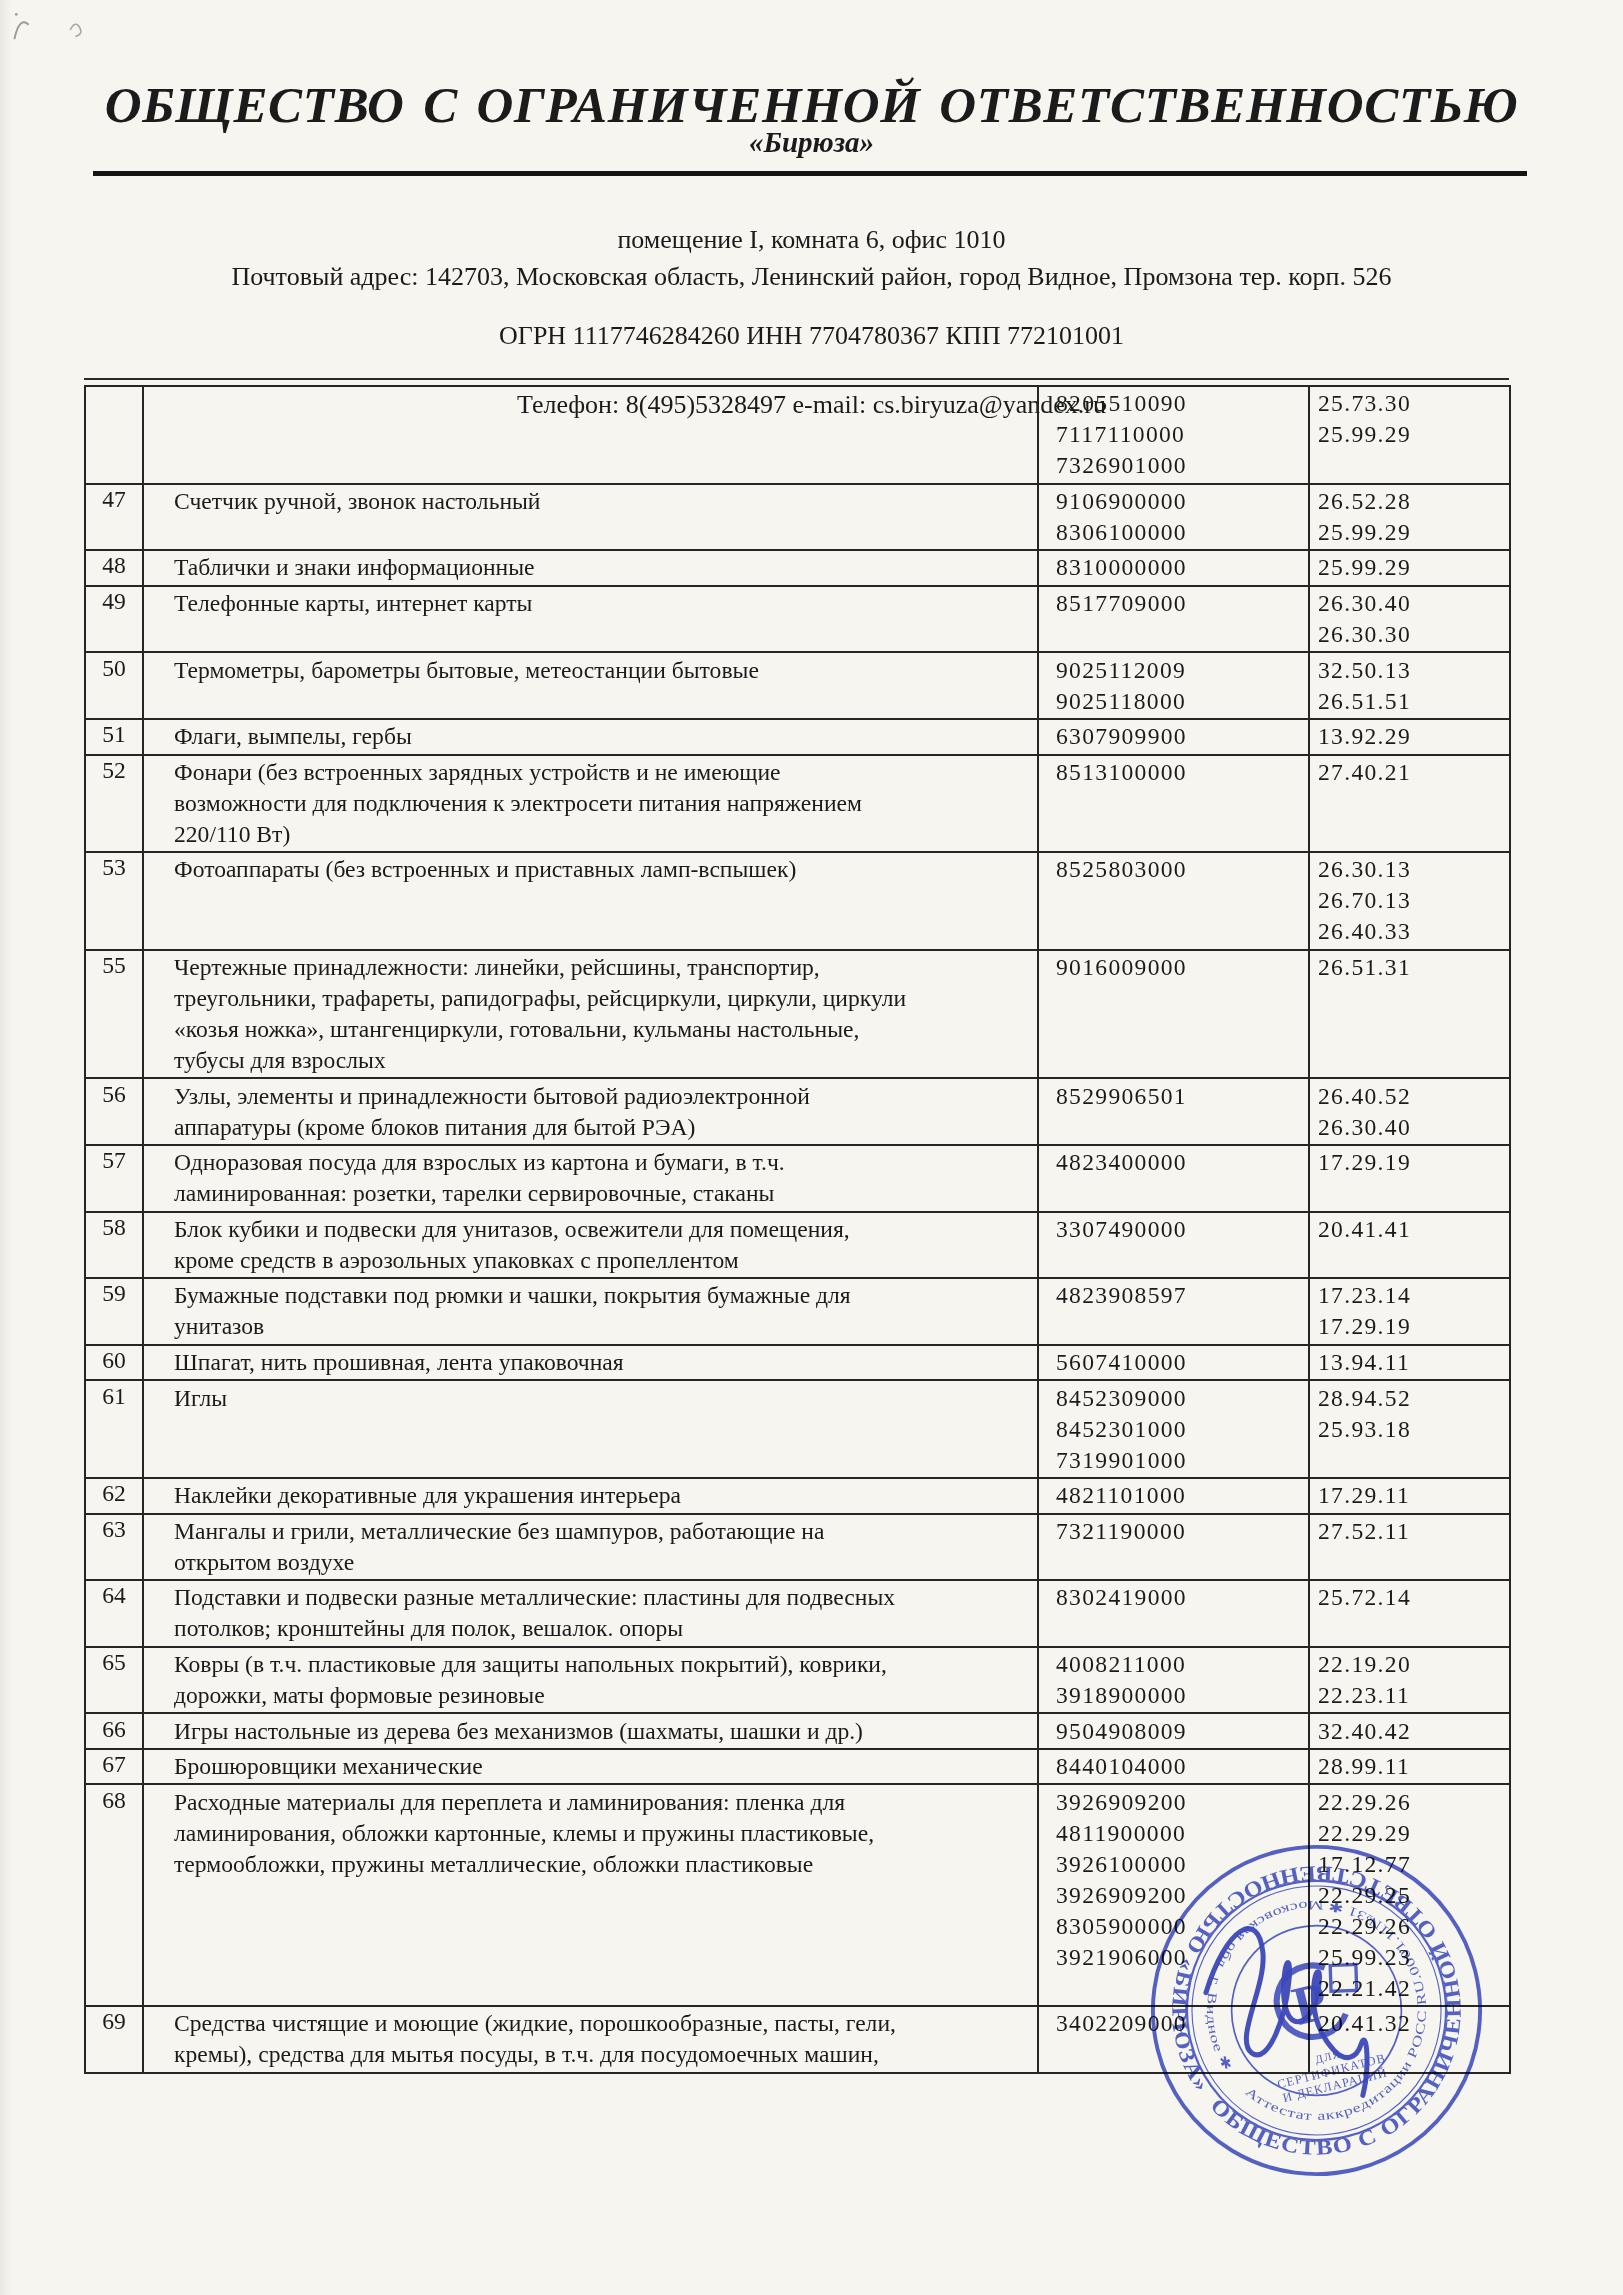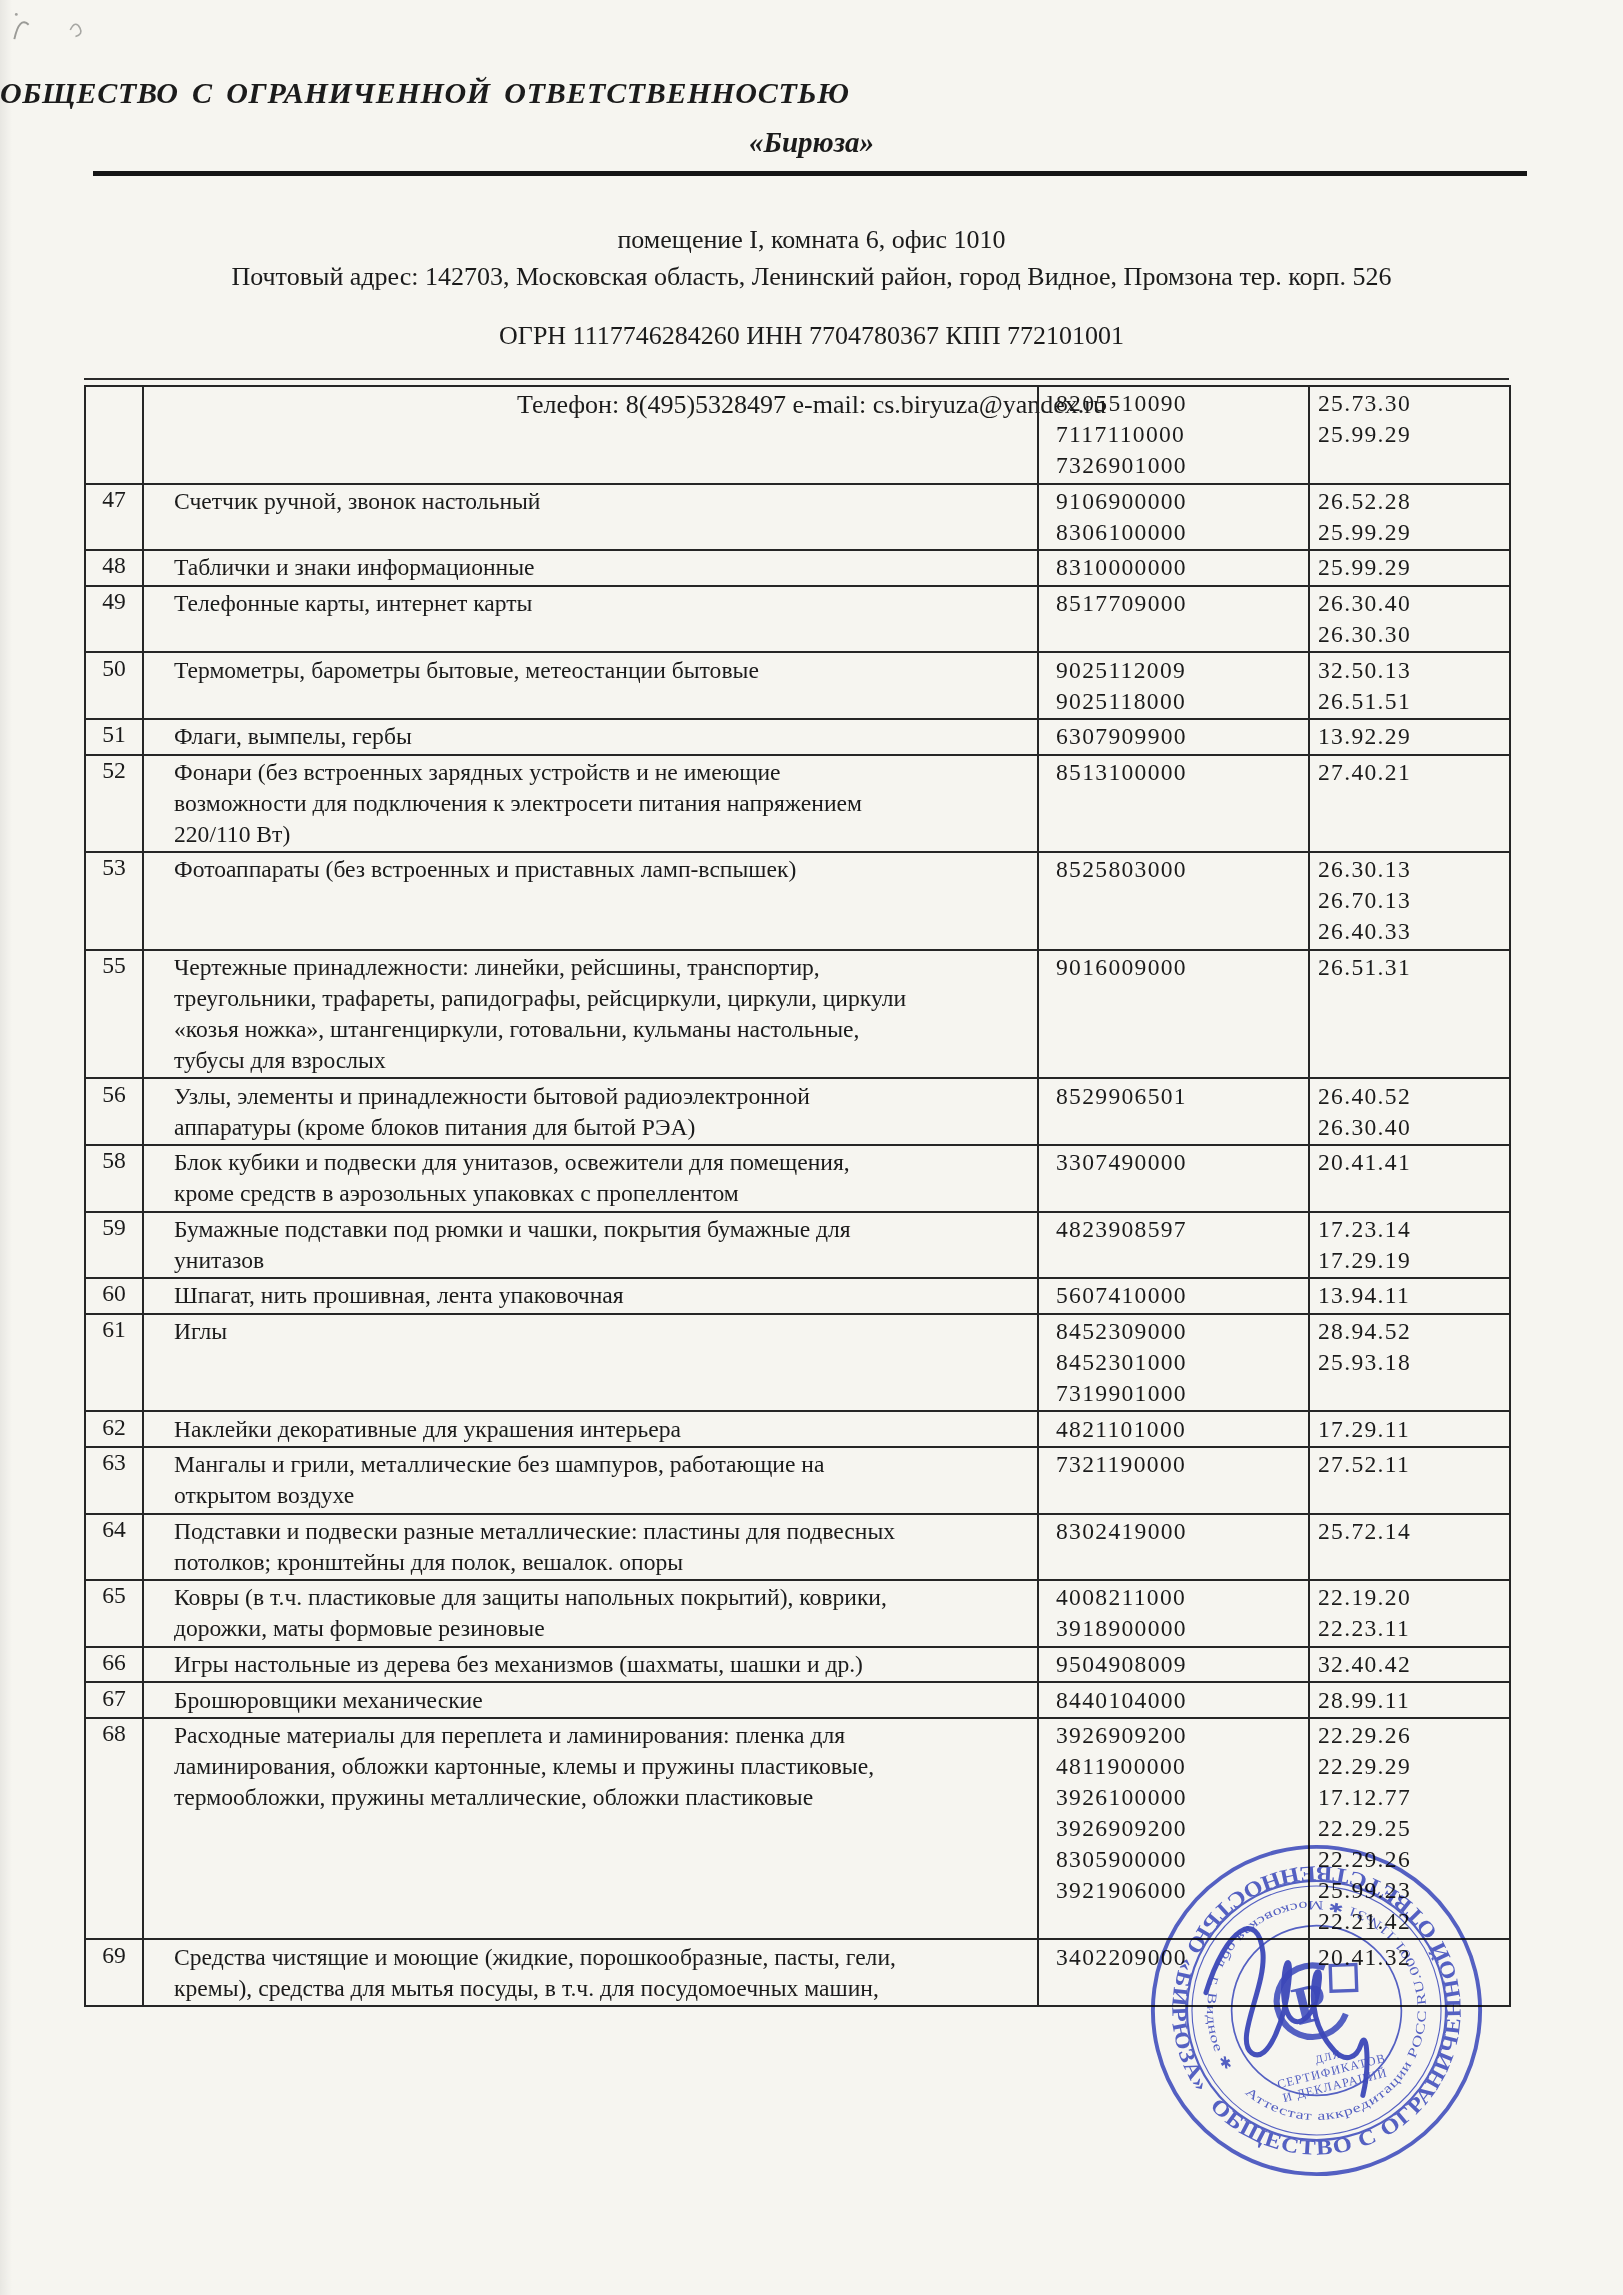--- a/index.html
+++ b/index.html
@@ -8,22 +8,22 @@
     background:#f6f5f0;
     font-family:"Liberation Serif", serif;
     color:#1b1b1b;
   }
   .page{position:absolute;inset:0;}
   .page::before{ 
     content:"";position:absolute;left:0;top:0;width:11.8px;height:100%;
     background:linear-gradient(to right, rgba(0,0,0,.06), rgba(0,0,0,0));
   }
   .artifacts{position:absolute;left:5.2px;top:3.9px;}
-  .title1{position:absolute;top:76px;left:0;width:100%;text-align:left;
-    font-size:30px;font-weight:700;font-style:italic;letter-spacing:0.7px;word-spacing:5.2px;}
+  .title1{position:absolute;top:76px;left:0;width:100%;text-align:center;
+    font-size:51px;font-weight:700;font-style:italic;letter-spacing:0.7px;word-spacing:5.2px;}
   .title2{position:absolute;top:126px;left:0;width:100%;text-align:center;
     font-size:29px;font-weight:700;font-style:italic;}
   .rule{position:absolute;top:171px;left:93px;width:1434px;height:4.6px;background:#151515;}
   .addr{position:absolute;left:0;width:100%;text-align:center;font-size:26px;}
   .a1{top:188px;} .a2{top:225px;} .a3{top:262px;font-family:Liberation Serif, serif;} .a4{top:321px;} .a5{top:357px;margin-top:33px;}
   .preline{position:absolute;left:84px;top:378px;width:1425px;height:2px;background:#2a2a2a;}
   table.goods{
     position:absolute;left:84px;top:385px;width:1425px;
     border-collapse:collapse;table-layout:fixed;
     border:2.6px solid #1f1f1f;
@@ -202,20 +202,33 @@
           </td>
       <td class="c-code">
             <div class="cl">8529906501</div>
           </td>
       <td class="c-okpd">
             <div class="kl">26.40.52</div>
             <div class="kl">26.30.40</div>
           </td>
     </tr>
         <tr>
+      <td class="c-num">57</td>
+      <td class="c-desc">
+            <div class="dl">Одноразовая посуда для взрослых из картона и бумаги, в т.ч.</div>
+            <div class="dl">ламинированная: розетки, тарелки сервировочные, стаканы</div>
+          </td>
+      <td class="c-code">
+            <div class="cl">4823400000</div>
+          </td>
+      <td class="c-okpd">
+            <div class="kl">17.29.19</div>
+          </td>
+    </tr>
+        <tr>
       <td class="c-num">58</td>
       <td class="c-desc">
             <div class="dl">Блок кубики и подвески для унитазов, освежители для помещения,</div>
             <div class="dl">кроме средств в аэрозольных упаковках с пропеллентом</div>
           </td>
       <td class="c-code">
             <div class="cl">3307490000</div>
           </td>
       <td class="c-okpd">
             <div class="kl">20.41.41</div>

